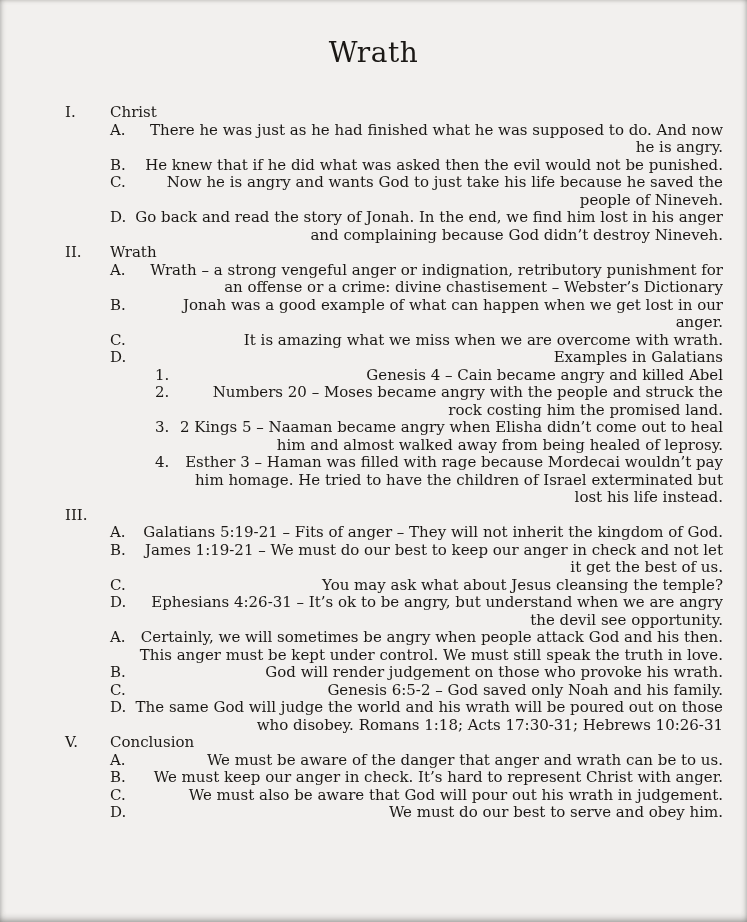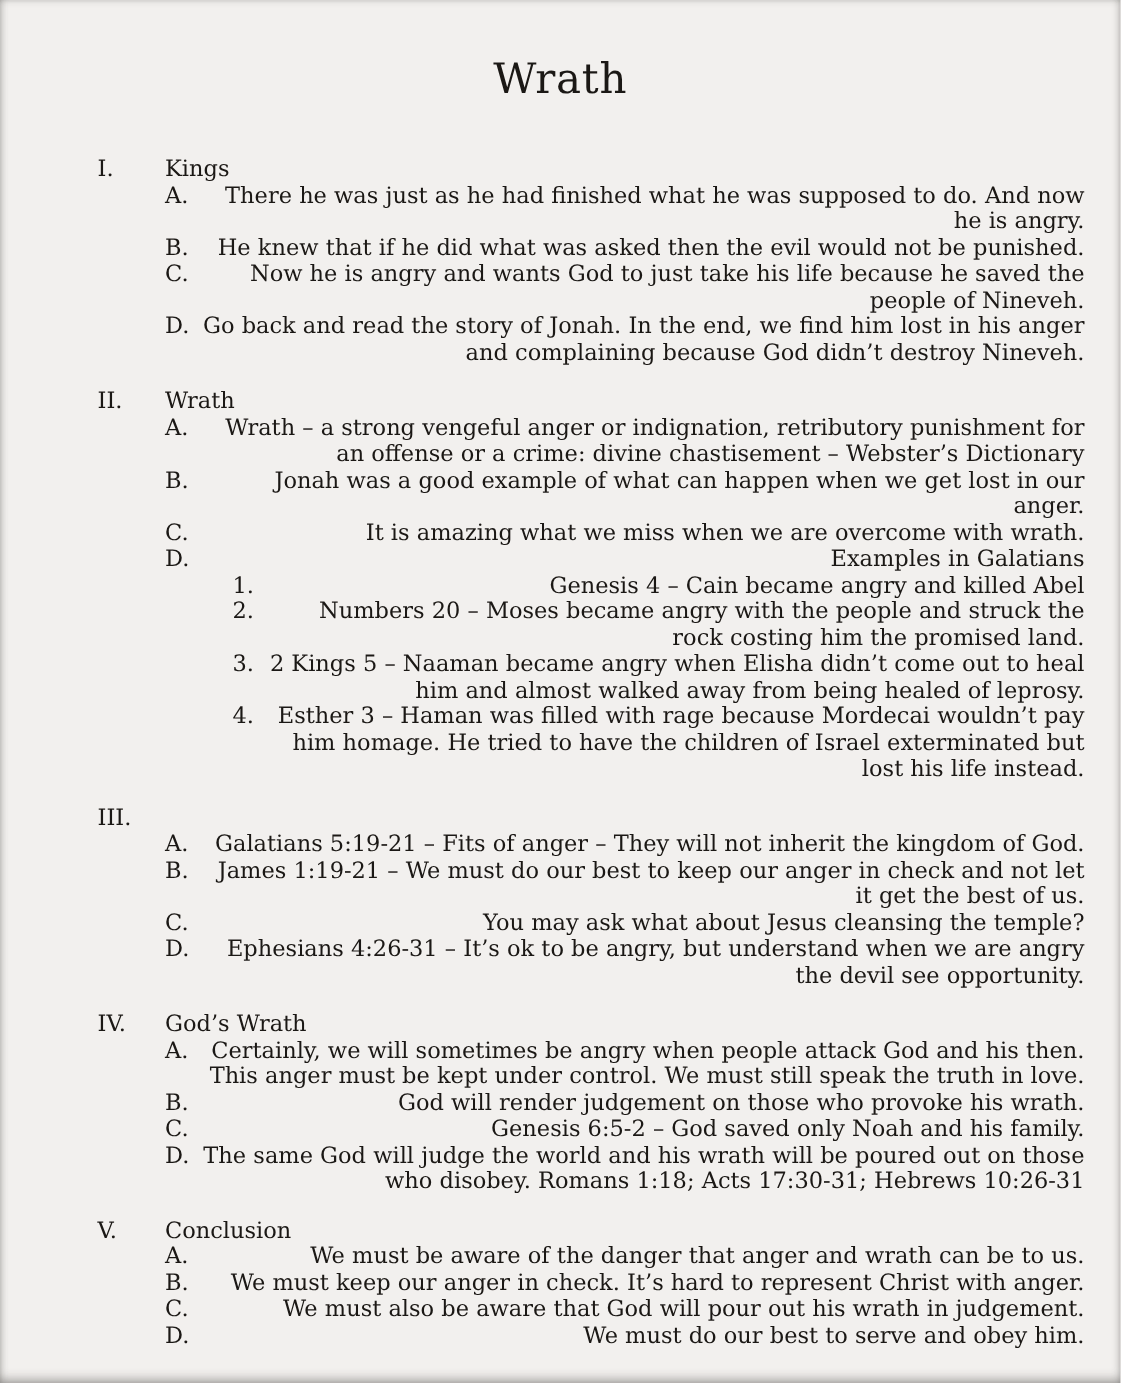--- a/index.html
+++ b/index.html
@@ -37,21 +37,21 @@
     padding-top: 38px;
     text-align: center;
     font-size: 28px;
     line-height: 30px;
     font-weight: normal;
     letter-spacing: 0.5px;
   }
   .outline {
     padding: 36px 24px 0 65px;
   }
-  .sec + .sec { margin-top: 15px; }
+  .sec + .sec { }
   .sec-head { display: flex; }
   .numeral {
     display: inline-block;
     width: 45px;
     flex: none;
   }
   .item {
     display: flex;
     margin-left: 45px;
   }
@@ -69,21 +69,21 @@
 <body>
 
 <div class="page">
   <h1 class="doc-title">Wrath</h1>
 
   <div class="outline">
 
     <section class="sec">
       <div class="sec-head">
         <span class="numeral">I.</span>
-        <span class="heading">Kings</span>
+        <span class="heading">Christ</span>
       </div>
       <div class="item">
         <span class="marker">A.</span>
         <span class="text">There he was just as he had finished what he was supposed to do. And now he is angry.</span>
       </div>
       <div class="item">
         <span class="marker">B.</span>
         <span class="text">He knew that if he did what was asked then the evil would not be punished.</span>
       </div>
       <div class="item">
@@ -151,24 +151,20 @@
         <span class="marker">C.</span>
         <span class="text">You may ask what about Jesus cleansing the temple?</span>
       </div>
       <div class="item">
         <span class="marker">D.</span>
         <span class="text">Ephesians 4:26-31 – It’s ok to be angry, but understand when we are angry the devil see opportunity.</span>
       </div>
     </section>
 
     <section class="sec">
-      <div class="sec-head">
-        <span class="numeral">IV.</span>
-        <span class="heading">God’s Wrath</span>
-      </div>
       <div class="item">
         <span class="marker">A.</span>
         <span class="text">Certainly, we will sometimes be angry when people attack God and his then. This anger must be kept under control. We must still speak the truth in love.</span>
       </div>
       <div class="item">
         <span class="marker">B.</span>
         <span class="text">God will render judgement on those who provoke his wrath.</span>
       </div>
       <div class="item">
         <span class="marker">C.</span>

